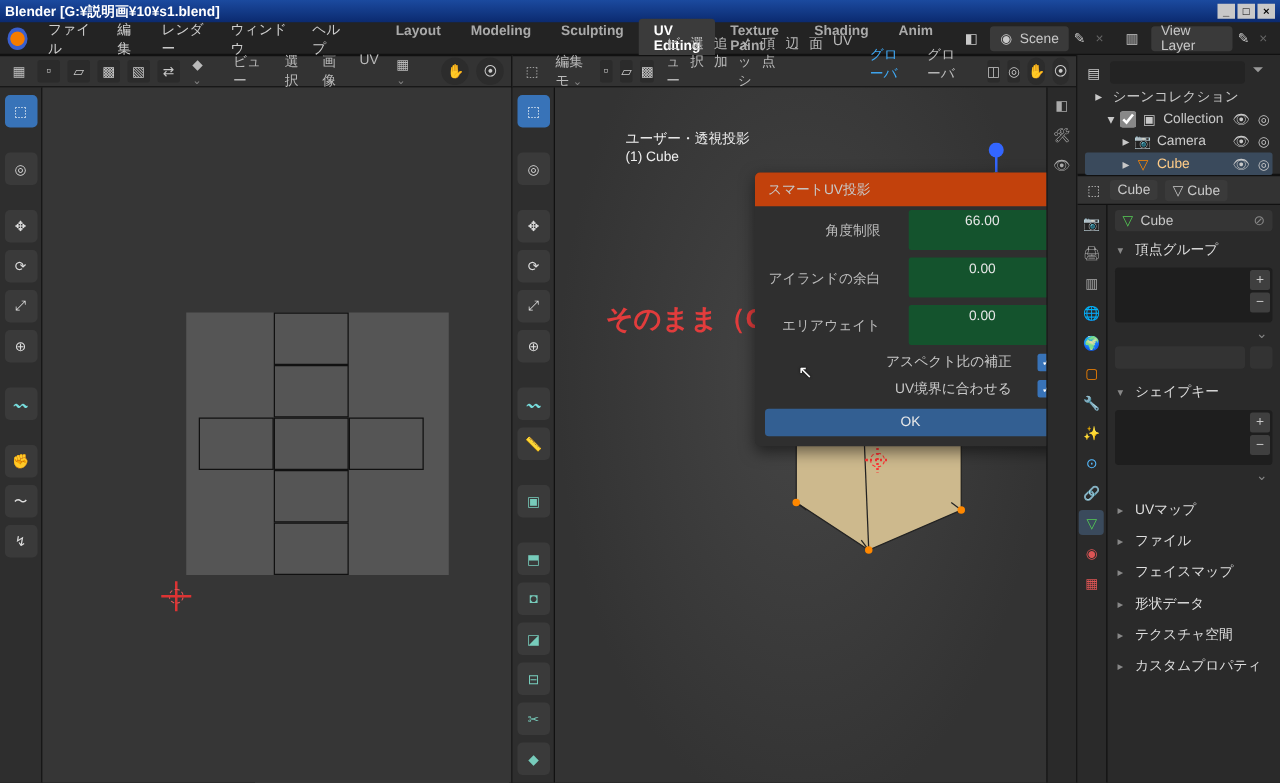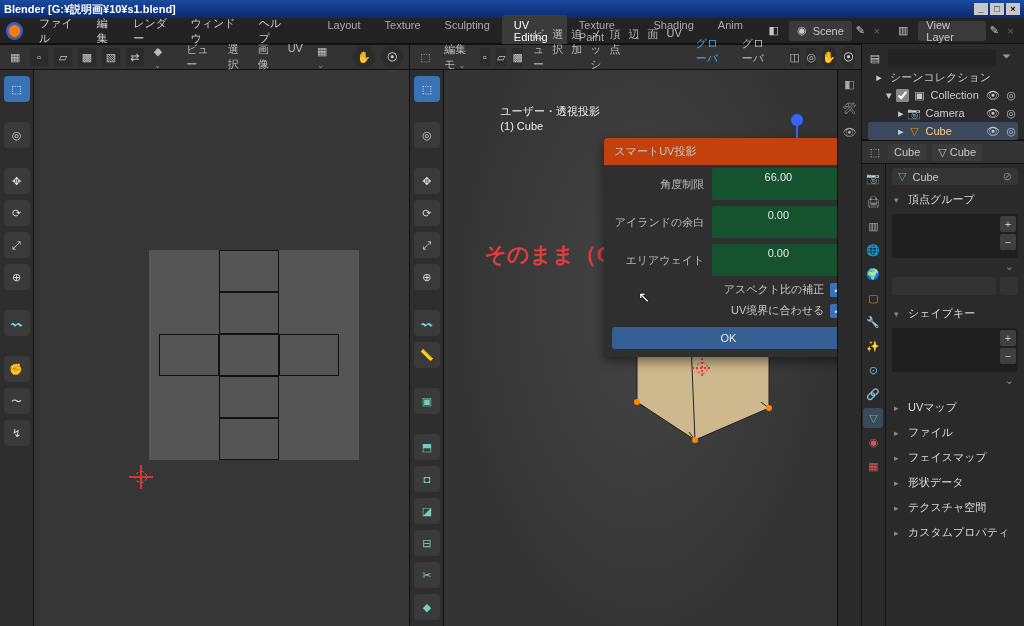--- a/index.html
+++ b/index.html
@@ -47,21 +47,21 @@
   
   .cube { position:absolute; left:175px; top:220px; width:170px; height:170px; }
   .cube svg { width:100%; height:100%; overflow:visible;}
 
   
   .redtext { position:absolute; left:40px; top:170px; color:#e23c3c; font-weight:bold; font-size:22px; font-family: "Meiryo", sans-serif;}
 
   
   .popup { position:absolute; left:160px; top:68px; width:248px; background:#2f2f2f; border-radius:4px; box-shadow:0 4px 12px rgba(0,0,0,0.5); }
   .popup .ptitle { padding:6px 10px; background:#c2410c; border-radius:4px 4px 0 0;}
-  .popup .prow { display:flex; align-items:center; padding:3px 8px; }
+  .popup .prow { display:flex; align-items:center; padding:3px 8px;gap:15px; }
   .popup .plbl { width:100px; text-align:right; padding-right:8px; color:#bcbcbc;}
   .popup .pval { flex:1; background:#14532d; border-radius:2px; height:32px; line-height:18px; text-align:center; color:#e8e8e8;}
   .popup .pck { margin-left:6px; width:14px; height:14px; background:#3873b8; border-radius:2px; display:flex; align-items:center; justify-content:center; color:#fff; font-size:10px;}
   .popup .okbtn { margin:6px 8px 8px; background:#335f92; text-align:center; height:22px; line-height:22px; border-radius:3px; color:#e8e8e8; cursor:pointer;}
   .cursor-arrow { position:absolute; left:194px; top:219px; font-size:14px; color:#fff; text-shadow:0 0 2px #000;}
   .userpersp { position:absolute; left:56px; top:34px; color:#eee; font-size:11px; line-height:15px;}
 
   
   .outliner { height:96px; background:#2a2a2a; border-bottom:1px solid #111; padding:4px 6px; position:relative;}
   .outliner .oihdr { display:flex; gap:6px; align-items:center; height:20px;}
@@ -127,23 +127,23 @@
 <div class="menubar">
   <div class="blender-logo"></div>
   <div id="topmenu-slot" style="display: flex;">
       <div class="tm">ファイル</div>
       <div class="tm">編集</div>
       <div class="tm">レンダー</div>
       <div class="tm">ウィンドウ</div>
       <div class="tm">ヘルプ</div>
     </div>
   <div class="spacer"></div>
-  <div id="workspace-slot" style="display:flex;gap:0;">
+  <div id="workspace-slot" style="display:flex;gap:0;font-weight:bold;">
       <div class="ws">Layout</div>
-      <div class="ws">Texture</div>
+      <div class="ws">Modeling</div>
       <div class="ws">Sculpting</div>
       <div class="ws active">UV Editing</div>
       <div class="ws">Texture Paint</div>
       <div class="ws">Shading</div>
       <div class="ws">Anim</div>
     </div>
   <div style="width:6px"></div>
   <div class="iconsq">◧</div>
   <div class="scene-box">
     <span>◉</span>

